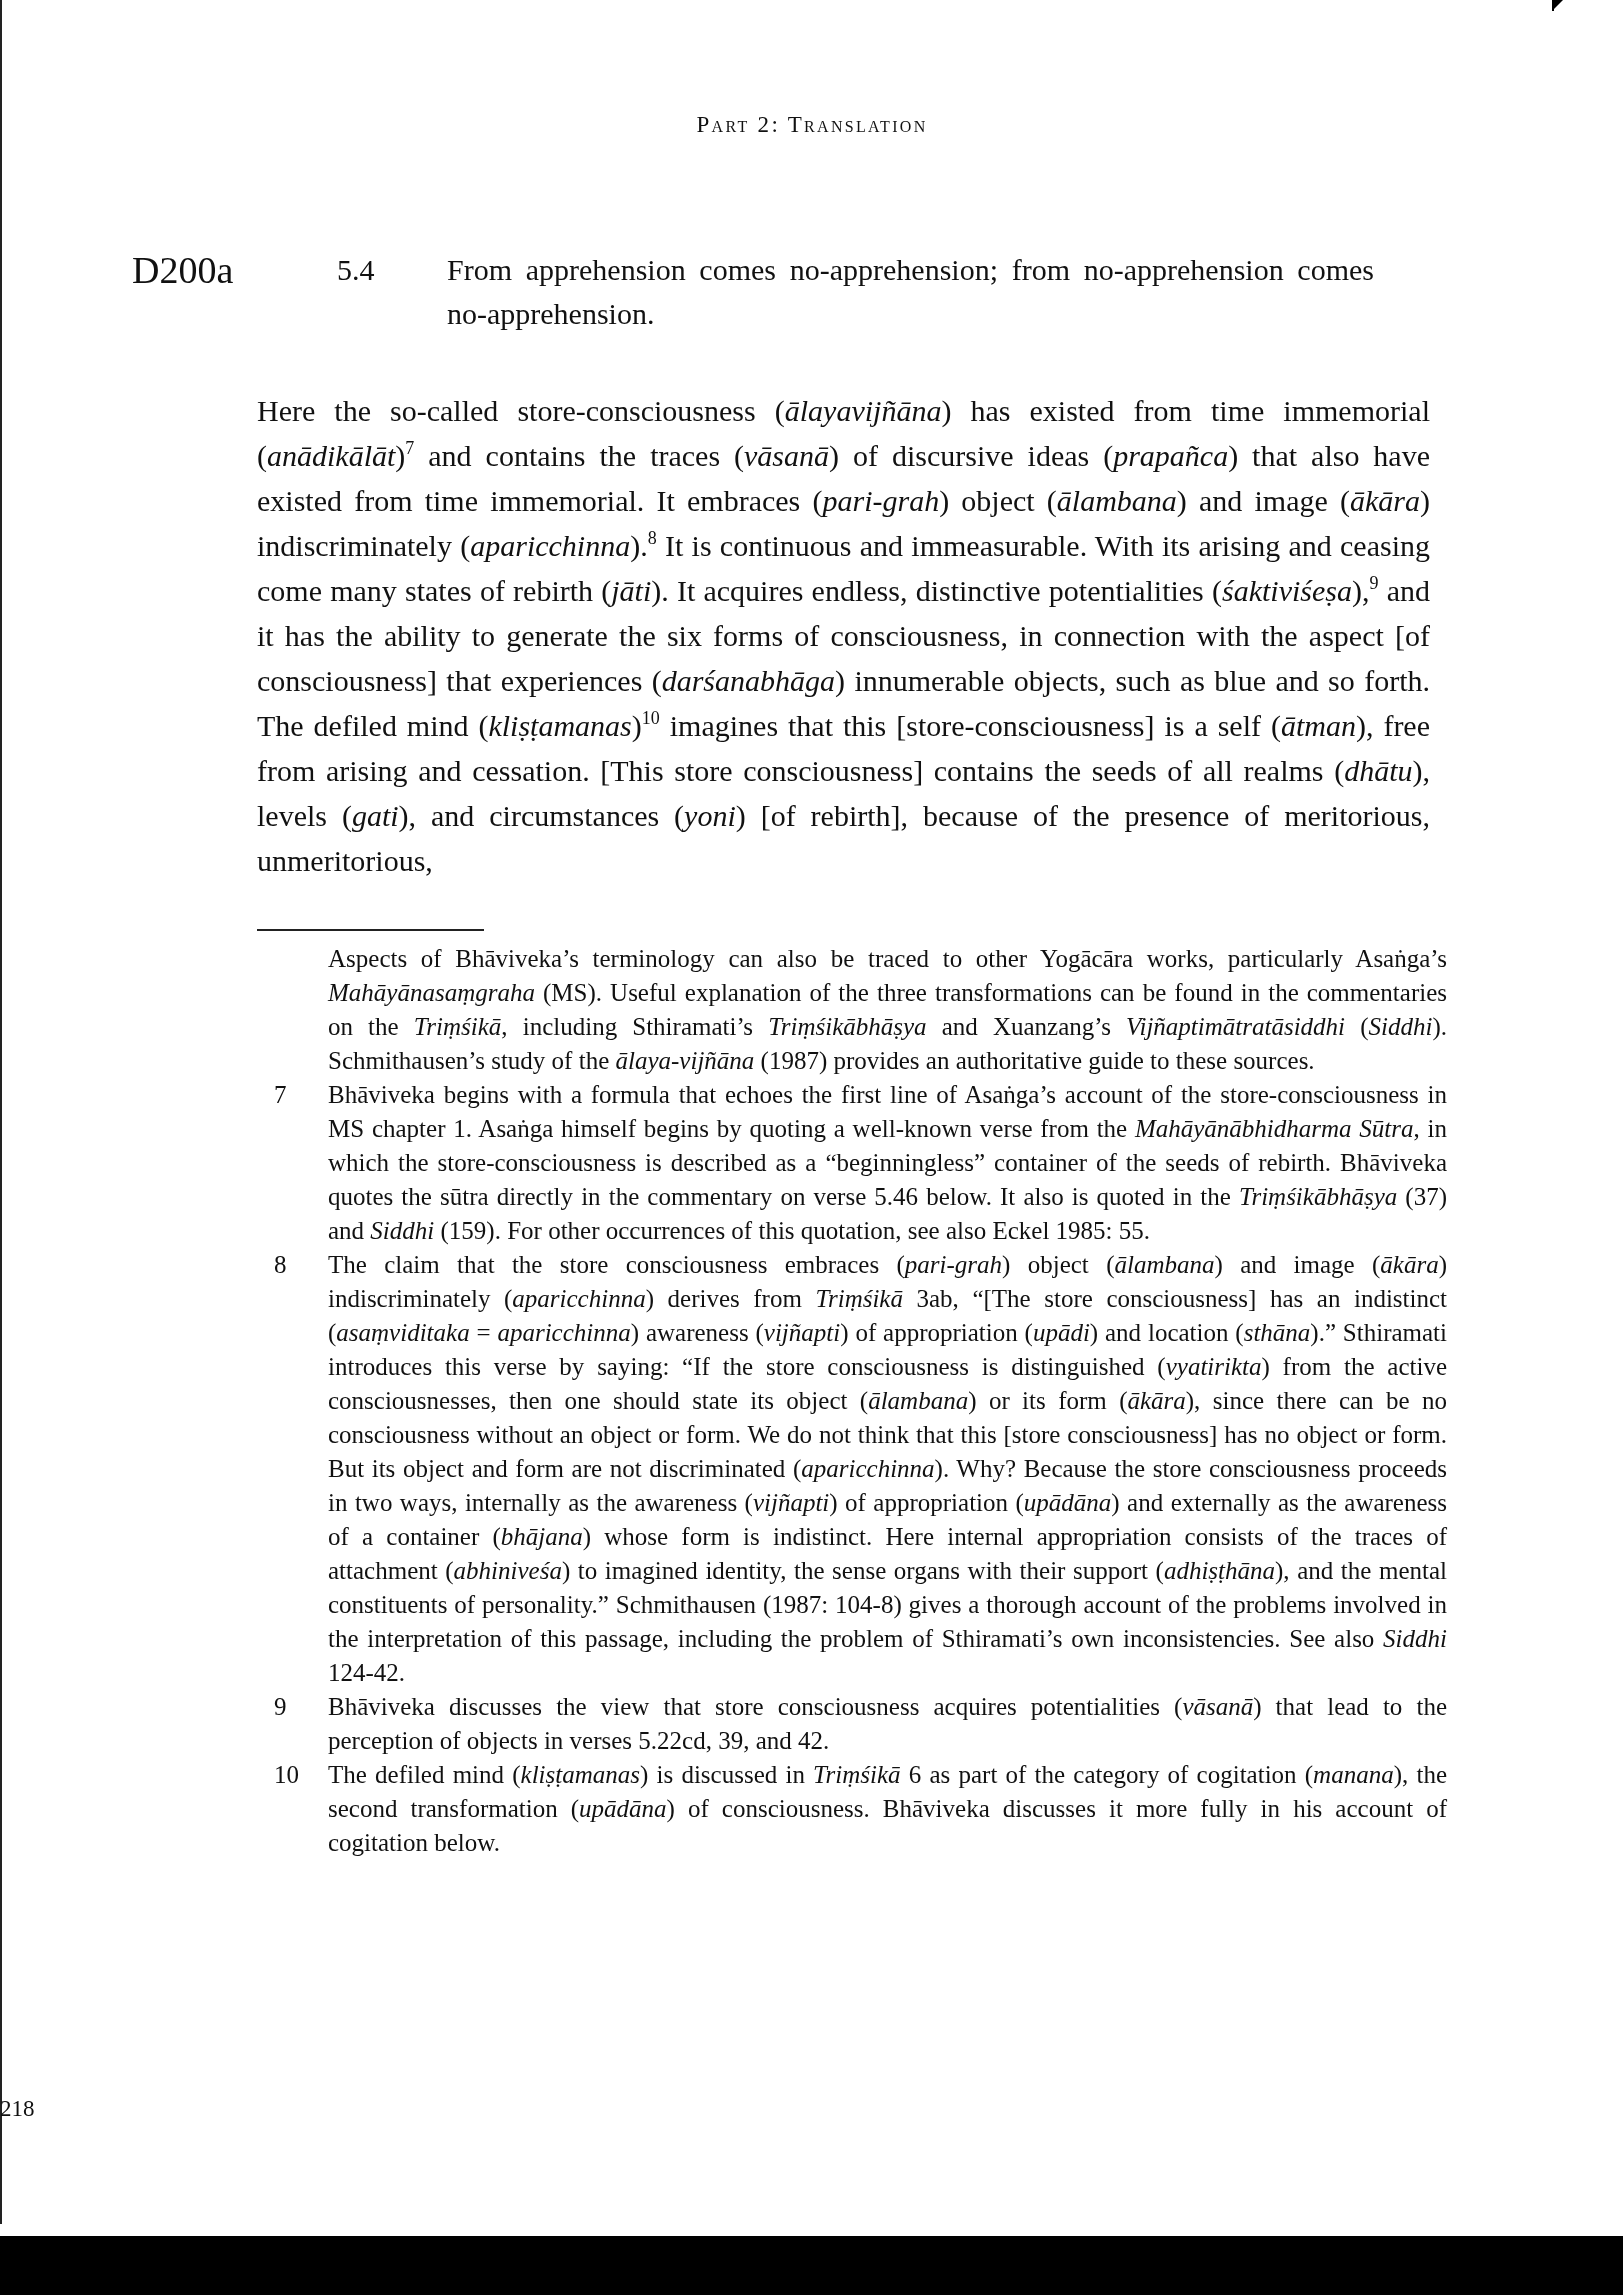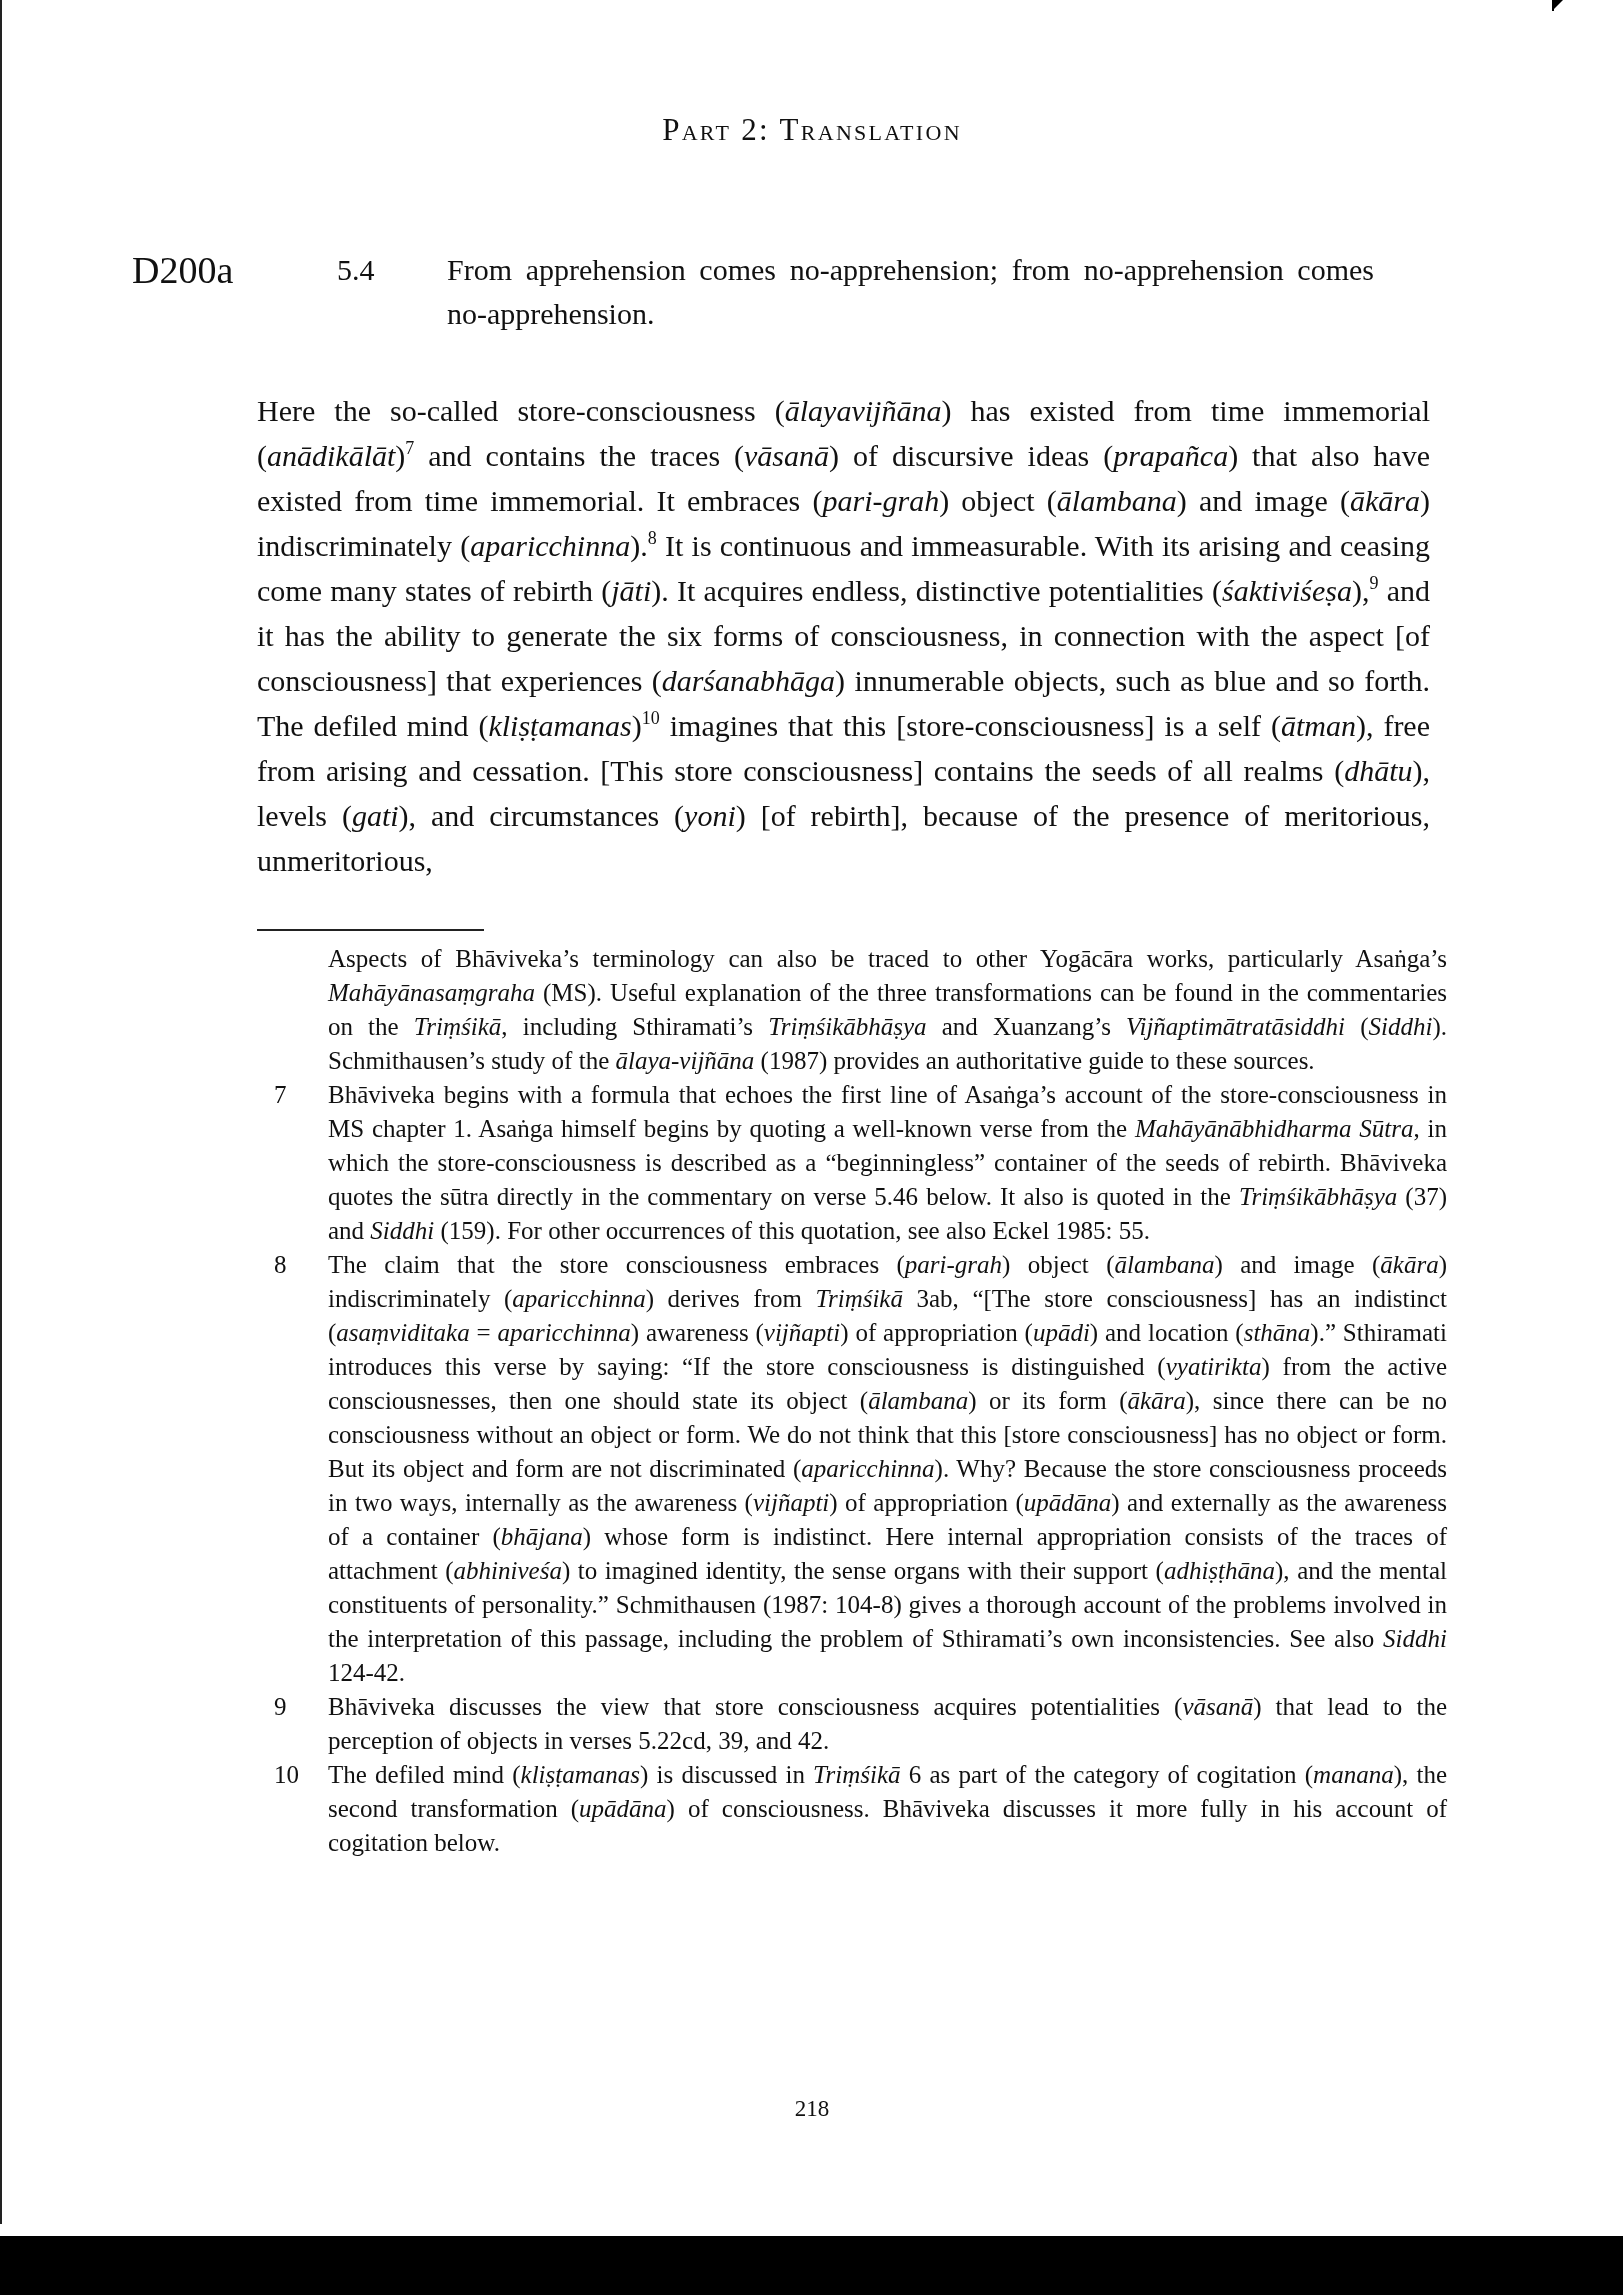--- a/index.html
+++ b/index.html
@@ -33,21 +33,21 @@
       position: absolute;
       left: -10.6px; top: 0;
       width: 1.5px; height: 10.6px;
       background: #000;
     }
     .running-head {
       position: absolute;
       top: 112px;
       left: 0; right: 0;
       text-align: center;
-      font-size: 31px;
+      font-size: 23px;
       letter-spacing: 2.3px;
       font-variant: small-caps;
       color: #111;
     }
     .marginal-ref {
       position: absolute;
       left: 132px;
       top: 248px;
       font-size: 38px;
     }
@@ -107,21 +107,21 @@
       flex: 0 0 54px;
       width: 54px;
     }
     .fn-body {
       flex: 1;
     }
     .page-number {
       position: absolute;
       top: 2096px;
       left: 0; right: 0;
-      text-align: center;
+      text-align: left;
       font-size: 23px;
     }
     .bottom-band {
       position: absolute;
       left: 0; right: 0;
       top: 2236px;
       bottom: 0;
       background: #000;
     }
   </style>

